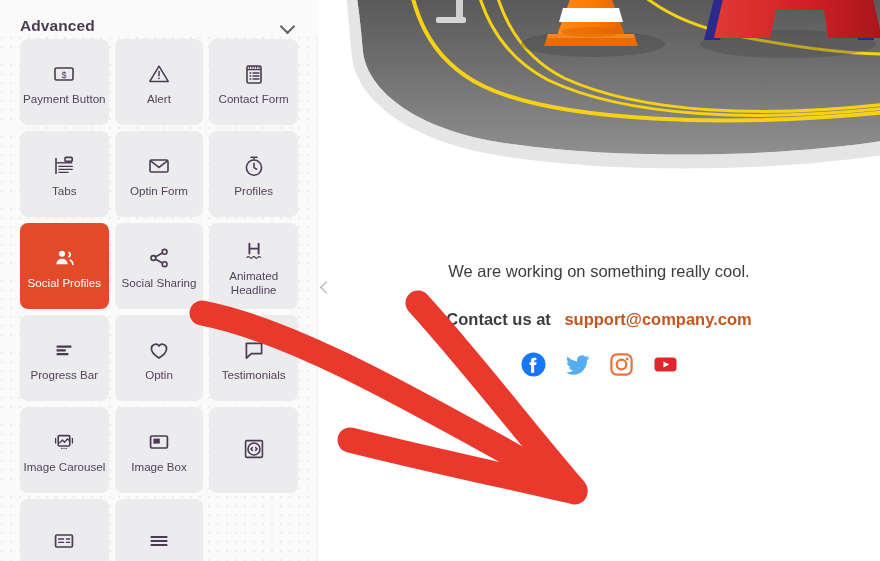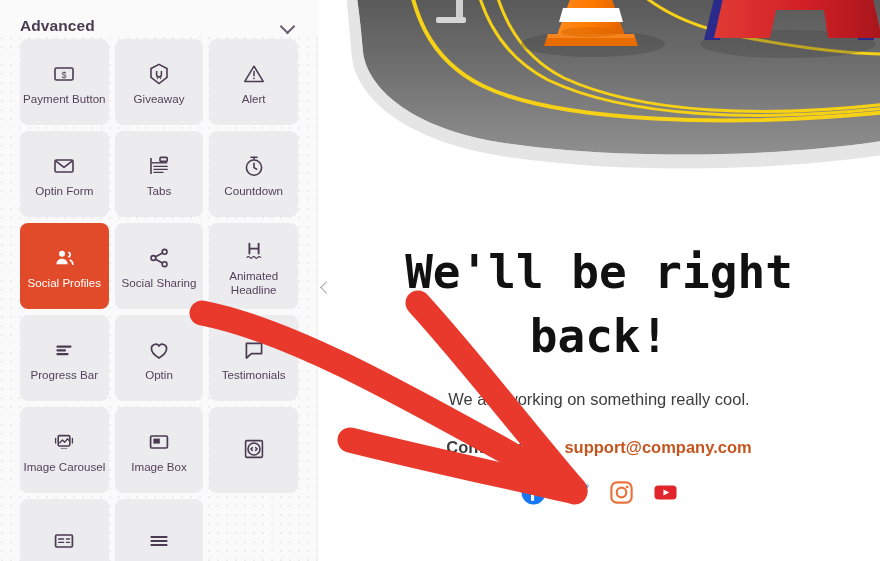--- a/index.html
+++ b/index.html
@@ -219,21 +219,20 @@
           <rect x="506" y="-3" width="10" height="9"></rect>
         </g>
 
         <path d="M520 -24 L548 -24 L520 18 L506 8 Z" fill="#f6c915"></path>
         <path d="M506 8 L520 18 L502 24 Z" fill="#f0a010"></path>
         <path d="M502 24 L510 22 L506 16 Z" fill="#3a3a3a"></path>
       </svg>
     </div>
 
     <div id="maint-body">
-      <div id="headline">We'll be right back!</div>
       <div id="subtitle">We are working on something really cool.</div>
       <div id="contact-line">
         <span>Contact us at </span><span class="email">support@company.com</span>
       </div>
       <div id="social-row">
         <span class="sicon">
           <svg width="25" height="25" viewBox="0 0 24 24" xmlns="http://www.w3.org/2000/svg">
             <circle cx="12" cy="12" r="11.5" fill="#1877f2"></circle>
             <path d="M14.6 12.4h-2v7.4h-3v-7.4H8.2V9.9h1.4V8.5c0-1.9.8-3 3-3h2.2v2.5h-1.4c-.6 0-.7.2-.7.7v1.2h2.2l-.3 2.5z" fill="#ffffff"></path>
           </svg>
@@ -273,77 +272,77 @@
       <div class="tile">
         <span class="tile-icon">
           <svg width="24" height="24" viewBox="0 0 24 24" fill="none" stroke="currentColor" stroke-width="1.6">
             <rect x="3" y="6" width="18" height="12" rx="1.5"></rect>
             <text x="12" y="15.5" font-size="9" font-family="Liberation Sans, sans-serif" fill="currentColor" stroke="none" text-anchor="middle">$</text>
           </svg>
         </span>
         <span class="tile-label">Payment Button</span>
       </div>
 
-      <div class="tile">
-        <span class="tile-icon">
-          <svg width="24" height="24" viewBox="0 0 24 24" fill="none" stroke="currentColor" stroke-width="1.6">
-            <path d="M12 2.4 20 6.6v8.8L12 21.6 4 15.4V6.6z"></path>
-            <path d="M9.6 9v3.4a2.4 2.4 0 0 0 4.8 0V9" stroke-width="1.5"></path>
-            <path d="M9.6 14.8h4.8" stroke-width="1.5"></path>
-            <circle cx="10.4" cy="16.6" r=".7" fill="currentColor" stroke="none"></circle>
-            <circle cx="13.6" cy="16.6" r=".7" fill="currentColor" stroke="none"></circle>
-          </svg>
-        </span>
-        <span class="tile-label">Giveaway</span>
-      </div>
 
       <div class="tile">
         <span class="tile-icon">
           <svg width="24" height="24" viewBox="0 0 24 24" fill="none" stroke="currentColor" stroke-width="1.5">
             <path d="M12 4.2 21.2 19.4H2.8z" stroke-linejoin="round"></path>
             <path d="M12 9.6v4.2" stroke-linecap="round"></path>
             <circle cx="12" cy="16.4" r=".8" fill="currentColor" stroke="none"></circle>
           </svg>
         </span>
         <span class="tile-label">Alert</span>
       </div>
 
-
-      <div class="tile">
-        <span class="tile-icon">
-          <svg width="24" height="24" viewBox="0 0 24 24" fill="none" stroke="currentColor" stroke-width="1.6">
-            <rect x="3" y="6" width="18" height="12" rx="1.4"></rect>
-            <path d="M3.6 6.8 12 13.4 20.4 6.8" stroke-linejoin="round"></path>
-          </svg>
-        </span>
-        <span class="tile-label">Optin Form</span>
+      <div class="tile">
+        <span class="tile-icon">
+          <svg width="24" height="24" viewBox="0 0 24 24" fill="none" stroke="currentColor" stroke-width="1.6">
+            <rect x="5" y="4" width="14" height="17" rx="1.4"></rect>
+            <path d="M5 7.6h14" stroke-width="1.3"></path>
+            <path d="M7.4 4v2.4M9.8 4v2.4M12.2 4v2.4M14.6 4v2.4M17 4v2.4" stroke-width="1.1"></path>
+            <circle cx="8.4" cy="11" r=".9" fill="currentColor" stroke="none"></circle>
+            <path d="M11 11h6M11 14h6M8 14h.9M8 17h.9M11 17h6" stroke-width="1.3" stroke-linecap="round"></path>
+          </svg>
+        </span>
+        <span class="tile-label">Contact Form</span>
       </div>
 
       <div class="tile">
         <span class="tile-icon">
           <svg width="24" height="24" viewBox="0 0 24 24" fill="none" stroke="currentColor" stroke-width="1.6">
             <path d="M4 4v16"></path>
             <rect x="13" y="3.4" width="7.2" height="4" rx=".8"></rect>
             <path d="M4.4 8.8h15.8" stroke-width="1.4"></path>
             <path d="M7 12.4h13.2M7 15.4h13.2M7 18.4h9" stroke-width="1.4" stroke-linecap="round"></path>
           </svg>
         </span>
         <span class="tile-label">Tabs</span>
       </div>
 
       <div class="tile">
         <span class="tile-icon">
           <svg width="24" height="24" viewBox="0 0 24 24" fill="none" stroke="currentColor" stroke-width="1.6">
+            <rect x="3" y="6" width="18" height="12" rx="1.4"></rect>
+            <path d="M3.6 6.8 12 13.4 20.4 6.8" stroke-linejoin="round"></path>
+          </svg>
+        </span>
+        <span class="tile-label">Optin Form</span>
+      </div>
+
+      <div class="tile">
+        <span class="tile-icon">
+          <svg width="24" height="24" viewBox="0 0 24 24" fill="none" stroke="currentColor" stroke-width="1.6">
             <circle cx="12" cy="13.6" r="7.6"></circle>
             <path d="M12 9.4v4.2l2.6 1.6" stroke-linecap="round"></path>
             <path d="M9 3.2h6" stroke-linecap="round"></path>
             <path d="M12 3.2v2.4"></path>
           </svg>
         </span>
-        <span class="tile-label">Countdown</span>
+        <span class="tile-label">Profiles</span>
       </div>
 
       <div class="tile selected">
         <span class="tile-icon">
           <svg width="24" height="24" viewBox="0 0 24 24" fill="none" stroke="currentColor" stroke-width="1.8">
             <circle cx="10" cy="7.8" r="3" fill="currentColor" stroke="none"></circle>
             <path d="M4.4 18.2c0-3.2 2.5-5.4 5.6-5.4s5.6 2.2 5.6 5.4z" fill="currentColor" stroke="none"></path>
             <path d="M17 6.4a2.6 2.6 0 0 1 0 4.4" stroke-linecap="round"></path>
             <path d="M18.4 14.2c1.5.8 2.4 2.2 2.4 4" stroke-linecap="round"></path>
           </svg>

